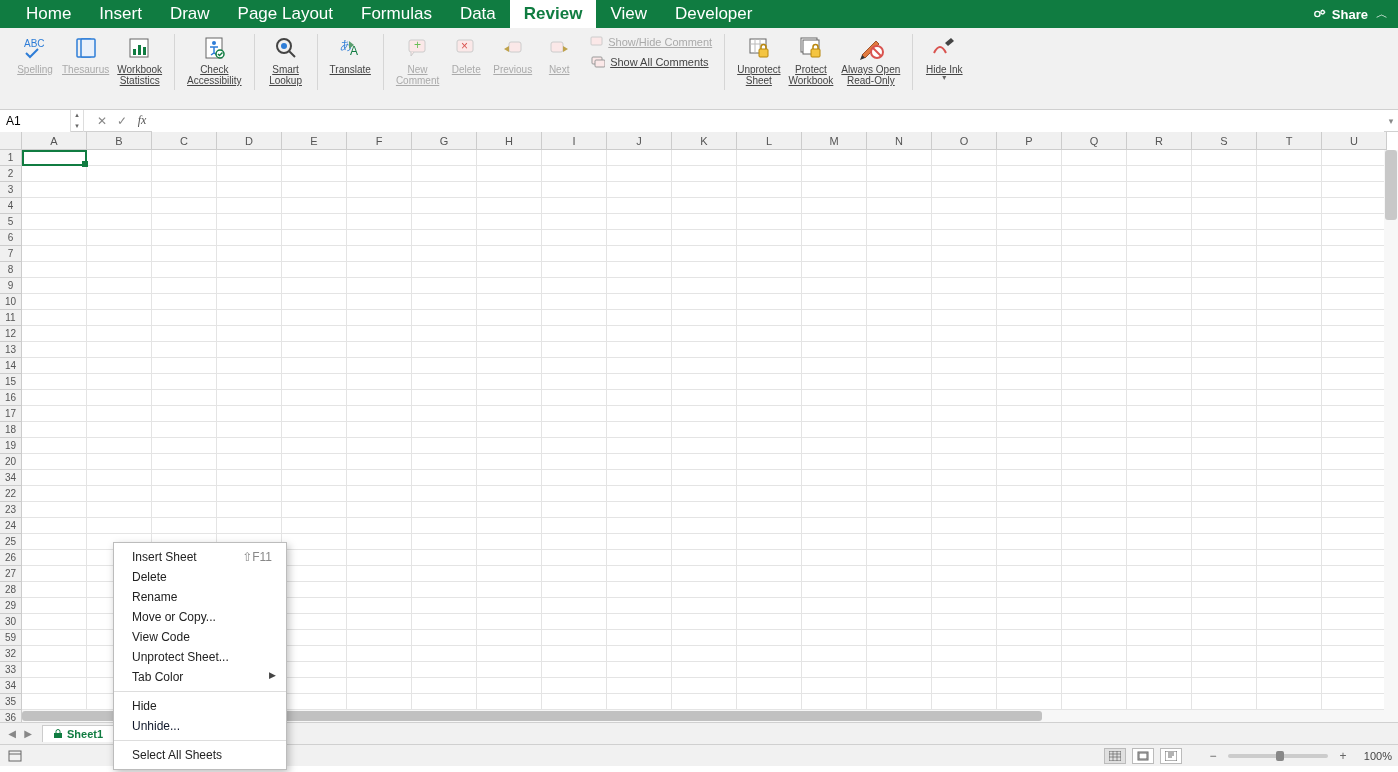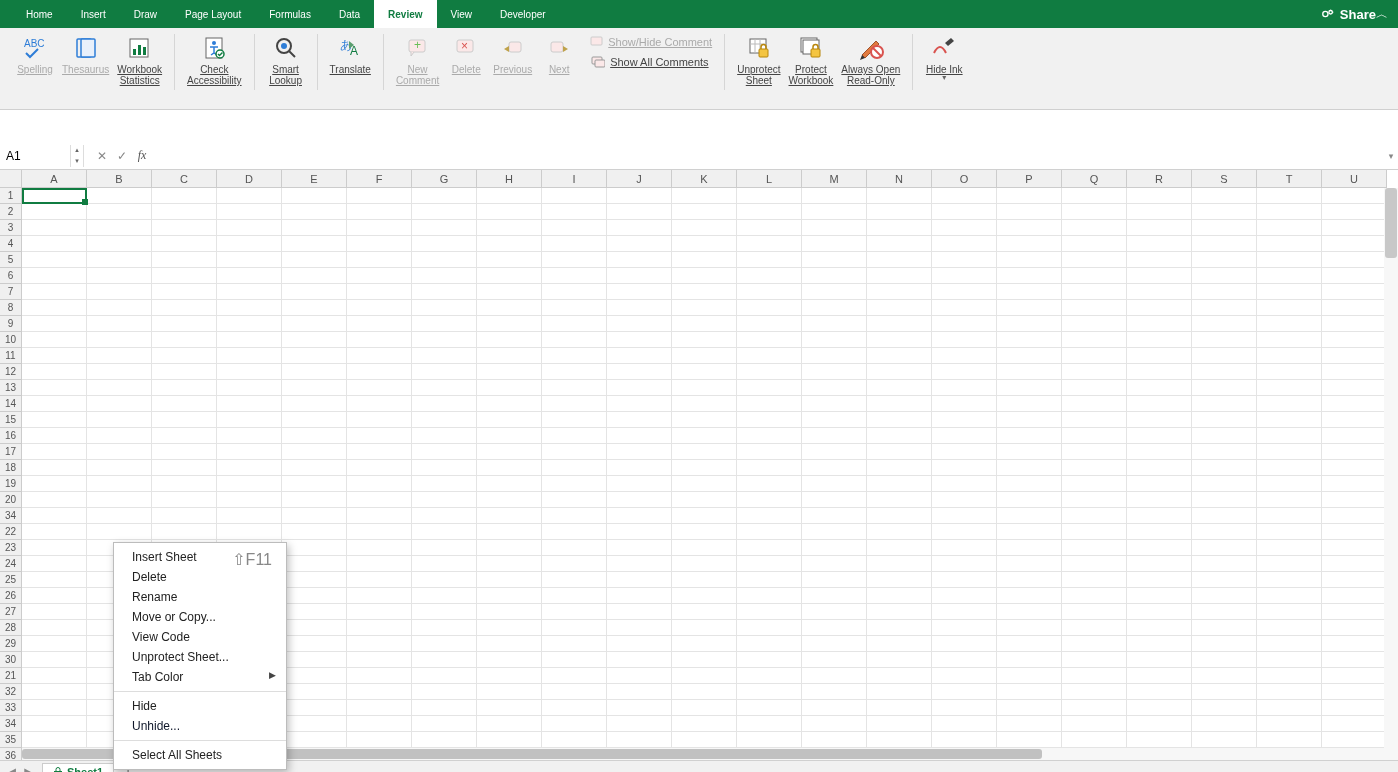--- a/index.html
+++ b/index.html
@@ -1,39 +1,39 @@
 <!DOCTYPE html>
 <html><head>
 <meta charset="utf-8">
 <style>
 * { margin: 0; padding: 0; box-sizing: border-box; font-family: -apple-system, "Segoe UI", sans-serif; }
 body { width: 1398px; height: 772px; overflow: hidden; background: #fff; font-size: 12px; color: #333; position: relative; }
 
 
 .ribbon-tabs { height: 28px; background: #107c41; display: flex; align-items: stretch; padding-left: 12px; position: relative; }
-.ribbon-tab { padding: 0 14px; display: flex; align-items: center; color: #fff; font-size: 10px; cursor: pointer; }
+.ribbon-tab { padding: 0 14px; display: flex; align-items: center; color: #fff; font-size: 17px; cursor: pointer; }
 .ribbon-tab.active { background: #fff; color: #107c41; font-weight: 600; }
-.share-area { margin-left: auto; display: flex; align-items: center; padding-right: 10px; }
+.share-area { margin-left: auto; display: flex; align-items: center; padding-right: 10px; gap: 8px; }
 .share-btn { color: #fff; font-weight: 600; font-size: 13px; display: flex; align-items: center; gap: 5px; cursor: pointer; }
 
 
 .ribbon { height: 82px; background: #f1f1f1; border-bottom: 1px solid #d0d0d0; display: flex; align-items: flex-start; padding: 4px 6px 0 6px; }
 .rgroup { display: flex; align-items: flex-start; padding: 0 6px; height: 62px; }
 .sep { width: 1px; height: 56px; background: #d6d6d6; margin: 2px 2px; }
 .rbtn { display: flex; flex-direction: column; align-items: center; justify-content: flex-start; padding: 2px 4px; min-width: 46px; cursor: pointer; text-align: center; }
 .rbtn .ic { width: 28px; height: 28px; margin-bottom: 2px; display: flex; align-items: center; justify-content: center; }
 .rbtn .lbl { font-size: 10px; line-height: 11px; color: #444; white-space: pre-line; text-decoration: underline; }
 .rbtn.dis .lbl { color: #aaa; }
 .rbtn.sm { min-width: auto; flex-direction: row; gap: 4px; width: 130px; justify-content: flex-start; padding: 2px 4px; }
 .rbtn.sm .ic { width: 16px; height: 16px; margin: 0; }
 .rbtn.sm .lbl { font-size: 11px; white-space: nowrap; }
 .vstack { display: flex; flex-direction: column; }
 
 
-.fbar { height: 28px; border-bottom: 1px solid #d0d0d0; display: flex; align-items: center; background: #fff; margin-top: 32px; }
+.fbar { height: 22px; border-bottom: 1px solid #d0d0d0; display: flex; align-items: center; background: #fff; }
 .name-box { width: 70px; height: 22px; border: none; padding-left: 6px; font-size: 12px; outline: none; }
 .name-ctrl { display: flex; flex-direction: column; width: 14px; border-left: 1px solid #ddd; border-right: 1px solid #ddd; }
 .name-ctrl div { height: 11px; font-size: 7px; color: #666; display:flex; align-items:center; justify-content:center; cursor:pointer; }
 .fbar-ic { width: 20px; display: flex; align-items: center; justify-content: center; color: #888; font-size: 12px; }
 .fx { font-style: italic; font-family: serif; color: #555; }
 .formula-input { flex: 1; border: none; outline: none; height: 22px; padding-left: 6px; font-size: 12px; }
 .fbar-exp { width: 14px; color: #888; font-size: 9px; text-align:center; cursor:pointer; }
 
 
 .grid-wrap { position: relative; height: 590px; overflow: hidden; background: #fff; }
@@ -67,21 +67,21 @@
 .view-btn.active { background: #e0e0e0; }
 .zoom-slider { width: 100px; height: 4px; background: #ccc; position: relative; border-radius: 2px; }
 .zoom-thumb { position: absolute; left: 48px; top: -3px; width: 8px; height: 10px; background: #888; border-radius: 2px; }
 .zoom-pct { font-size: 11px; color: #444; min-width: 34px; text-align: right; }
 
 
 .ctx-menu { position: absolute; left: 113px; top: 542px; width: 174px; background: #fff; border: 1px solid #bcbcbc; box-shadow: 2px 3px 8px rgba(0,0,0,.25); padding: 4px 0; font-size: 12px; z-index: 100; }
 .ctx-item { padding: 3px 18px; cursor: pointer; position: relative; color: #222; }
 .ctx-item.dis { color: #0f172a; cursor: default; }
 .ctx-sep { height: 1px; background: #ddd; margin: 4px 0; }
-.ctx-short { position: absolute; right: 14px; font-size: 16px; color: #888; }
+.ctx-short { position: absolute; right: 14px; font-size: 12px; color: #888; }
 .ctx-arrow { position: absolute; right: 10px; font-size: 9px; color: #444; }
 
 svg { display: block; }
 </style>
 </head>
 <body>
 
 <div class="ribbon-tabs">
   <div class="ribbon-tab">Home</div>
   <div class="ribbon-tab">Insert</div>
@@ -360,21 +360,21 @@
       <div class="rh">34</div>
       <div class="rh">22</div>
       <div class="rh">23</div>
       <div class="rh">24</div>
       <div class="rh">25</div>
       <div class="rh">26</div>
       <div class="rh">27</div>
       <div class="rh">28</div>
       <div class="rh">29</div>
       <div class="rh">30</div>
-      <div class="rh">21</div>
+      <div class="rh">59</div>
       <div class="rh">32</div>
       <div class="rh">33</div>
       <div class="rh">34</div>
       <div class="rh">35</div>
       <div class="rh">36</div>
     </div>
   <div class="cells" id="cells">
       <div class="cell-row">
         <div class="cell"></div>
         <div class="cell"></div>

